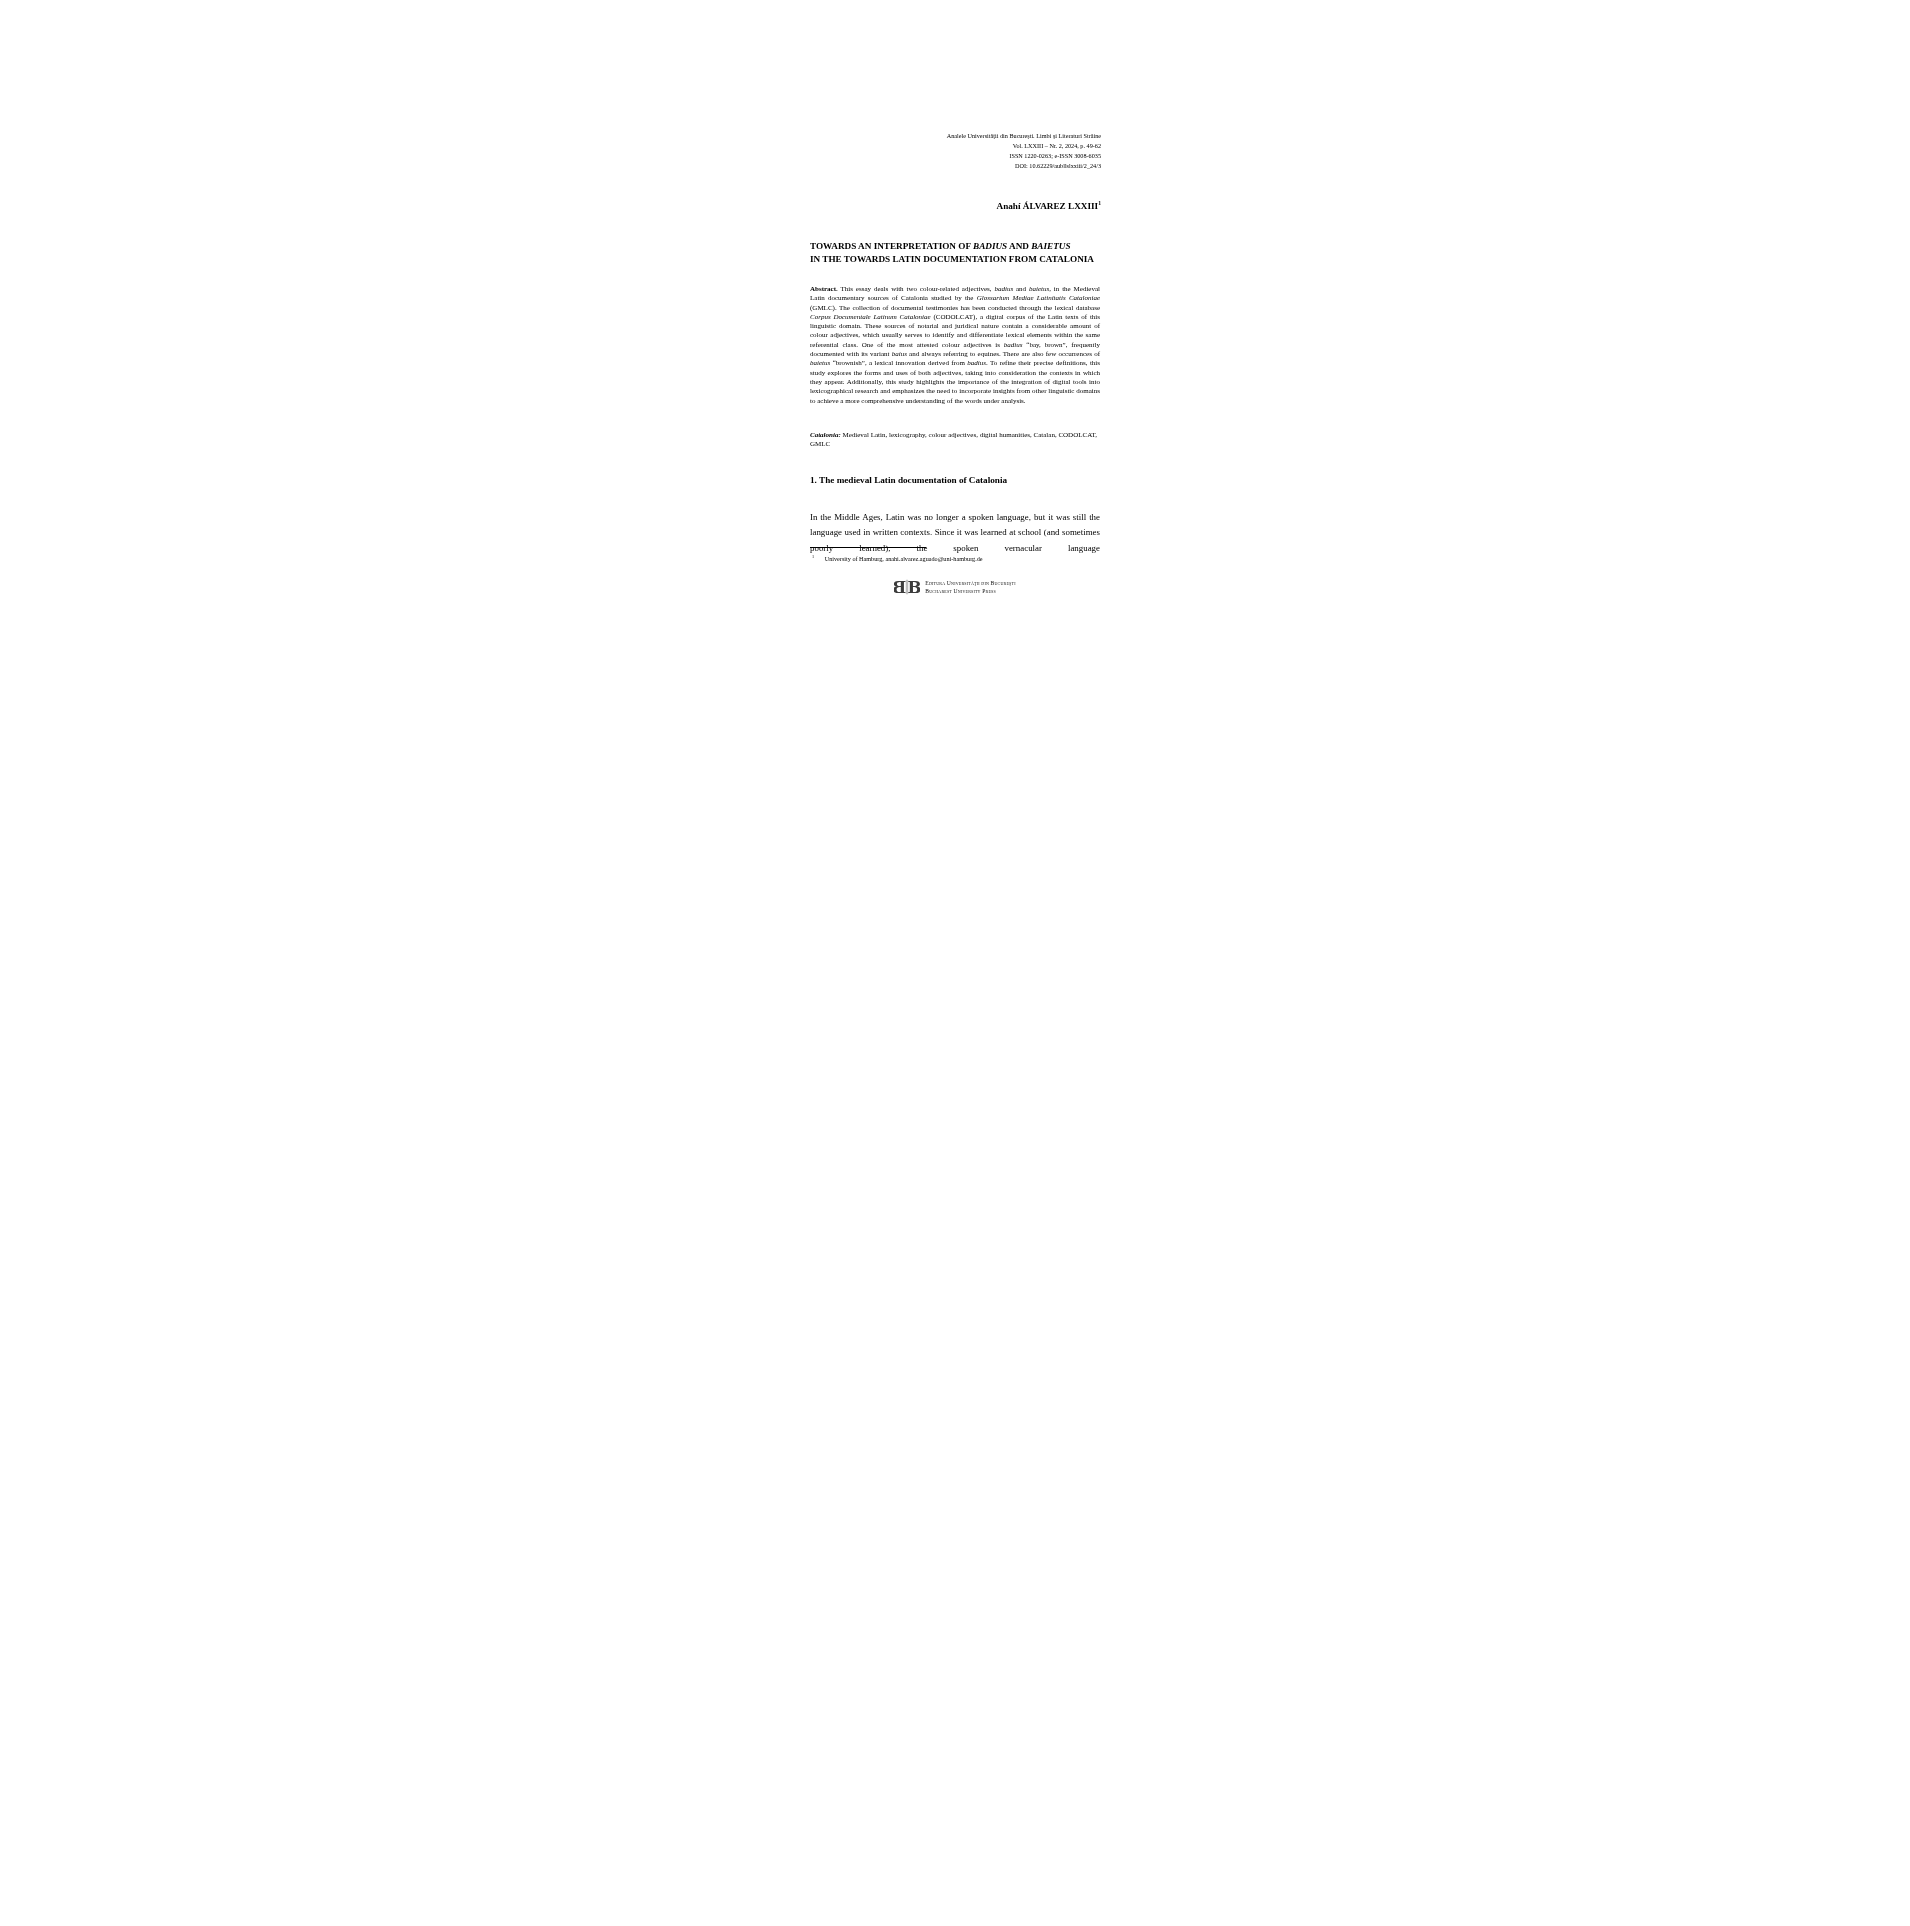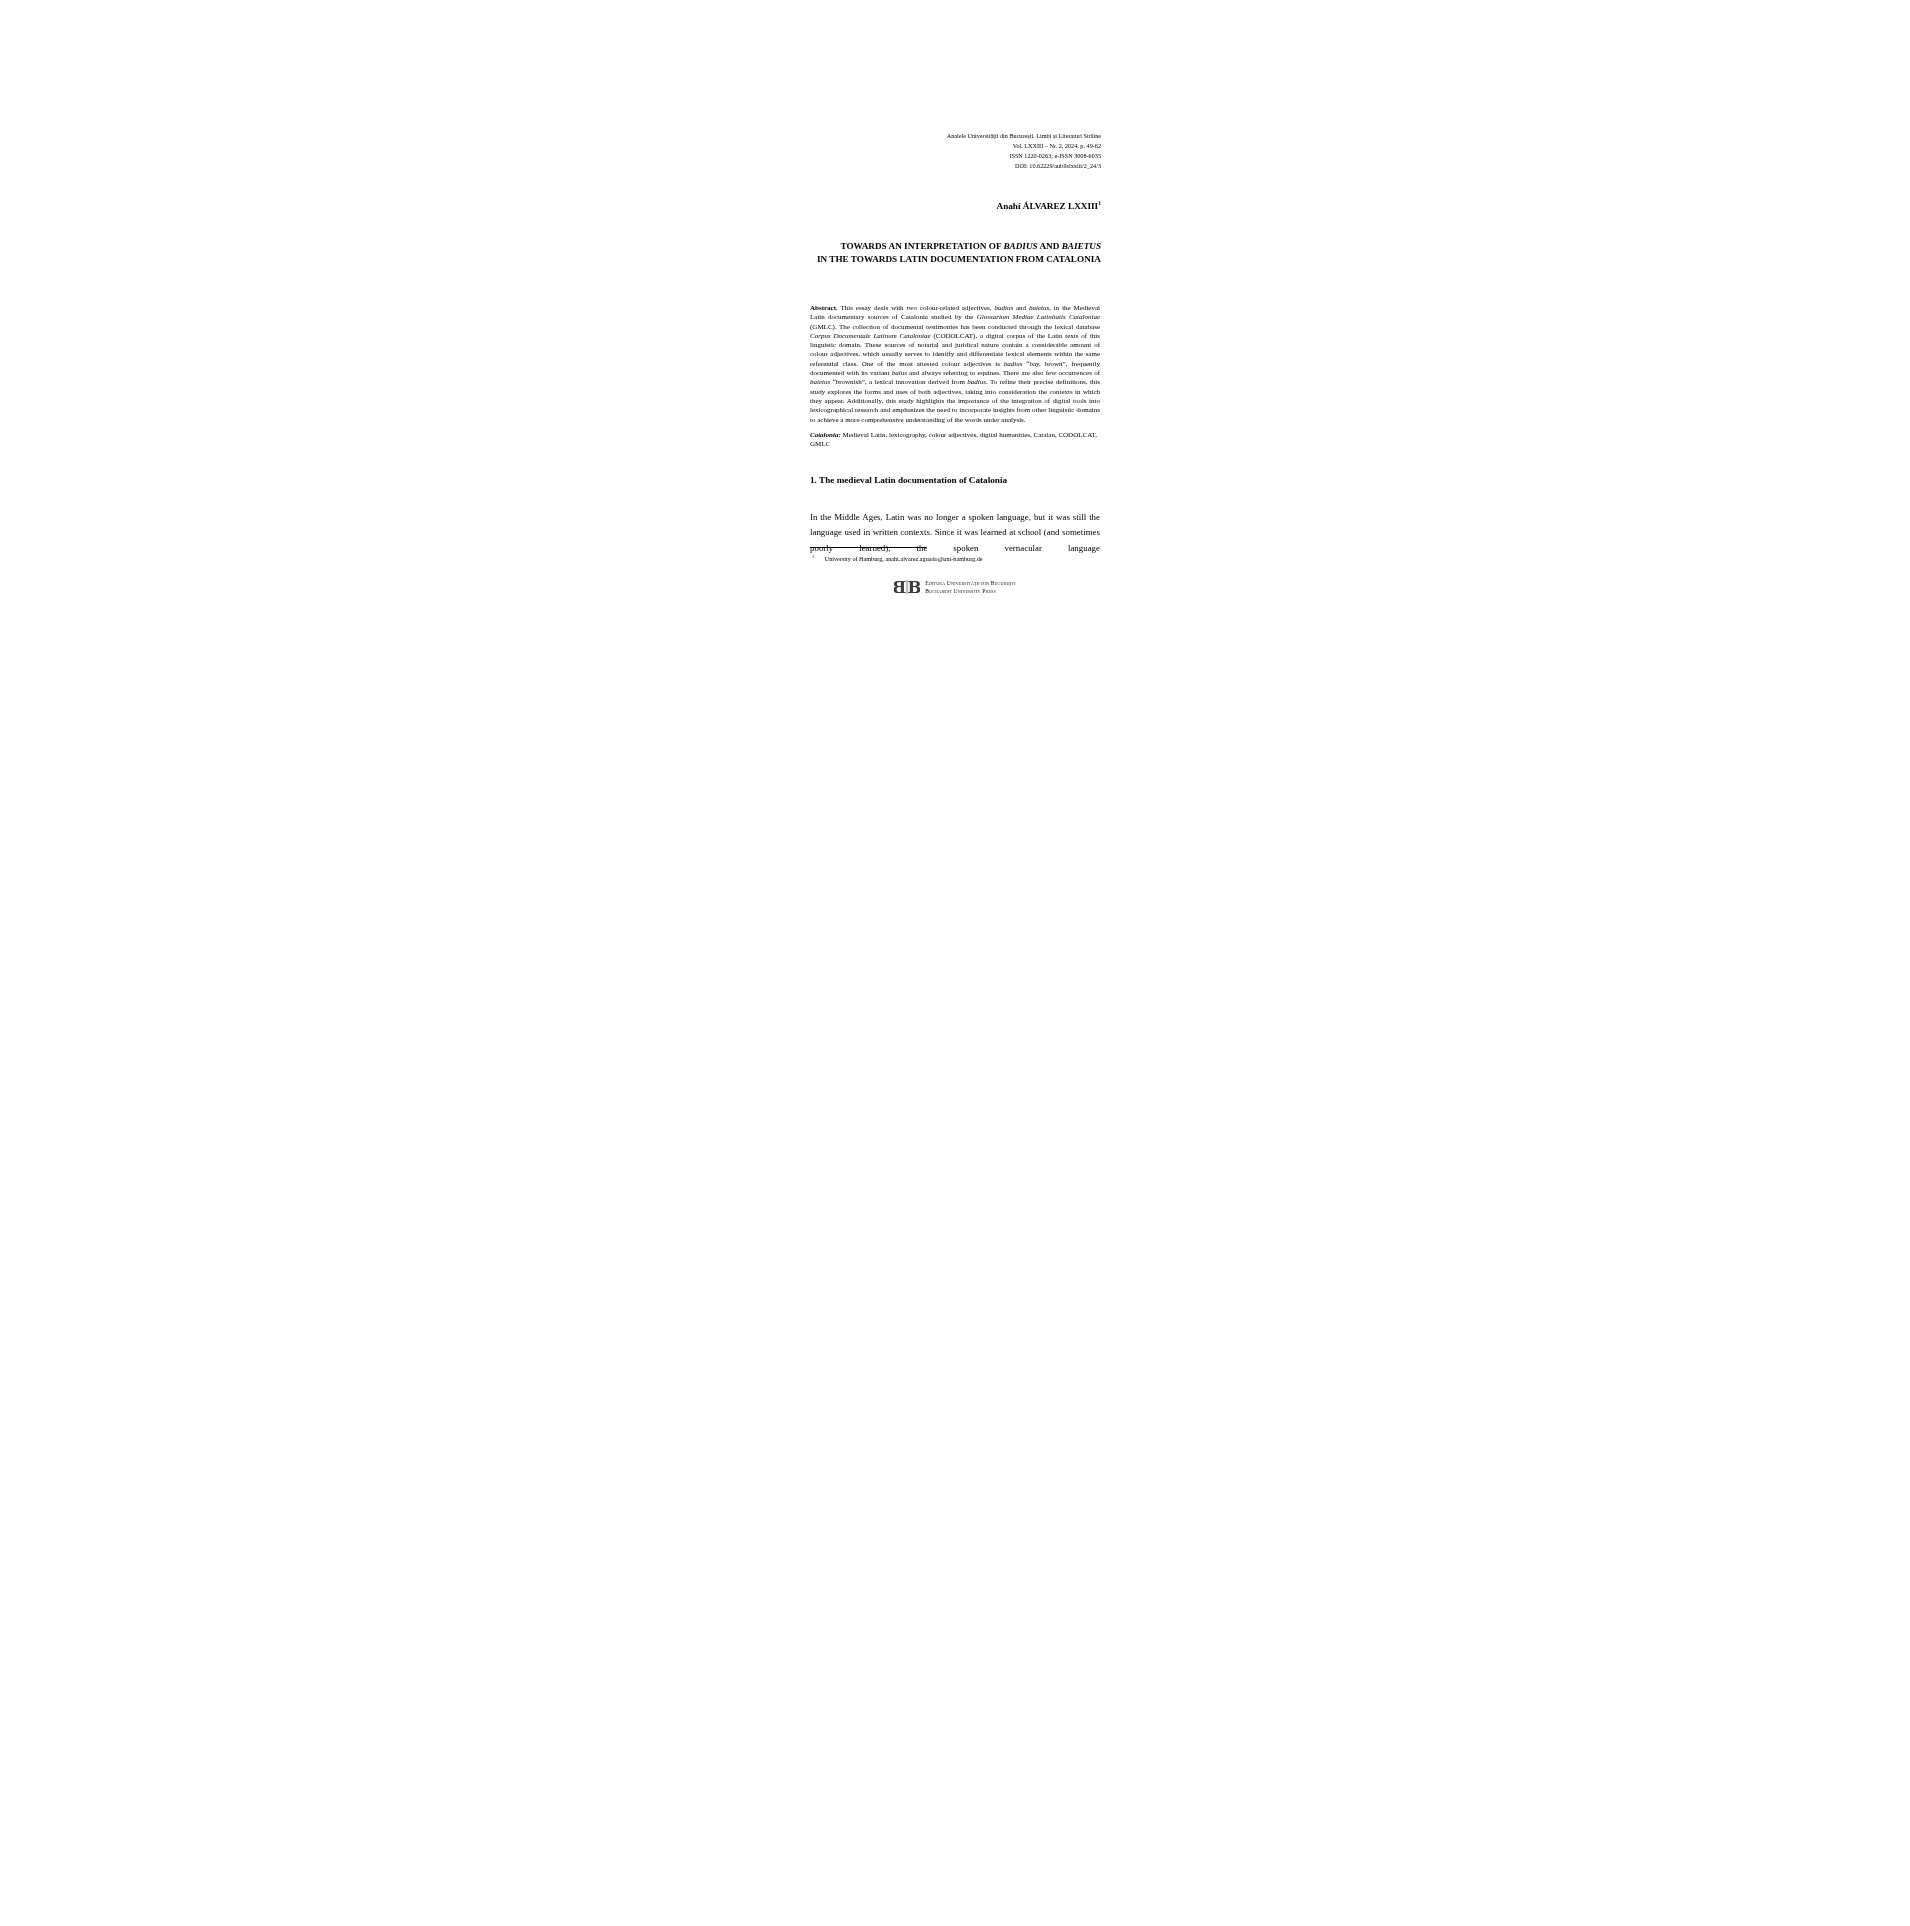--- a/index.html
+++ b/index.html
@@ -36,29 +36,29 @@
     font-weight: bold;
     font-size: 9.2px;
     white-space: nowrap;
   }
   .title {
     position: absolute;
     top: 240px;
     left: 94px;
     width: 291px;
     margin: 0;
-    text-align: right;
+    text-align: left;
     font-weight: bold;
     font-size: 9.2px;
     line-height: 12.7px;
   }
   .title .tline { display: block; white-space: nowrap; }
   .abstract {
     position: absolute;
-    top: 304px;
+    top: 285px;
     left: 94px;
     width: 290px;
     margin: 0;
     font-size: 7px;
     line-height: 9.3px;
     text-align: justify;
   }
   .keywords {
     position: absolute;
     top: 431px;

